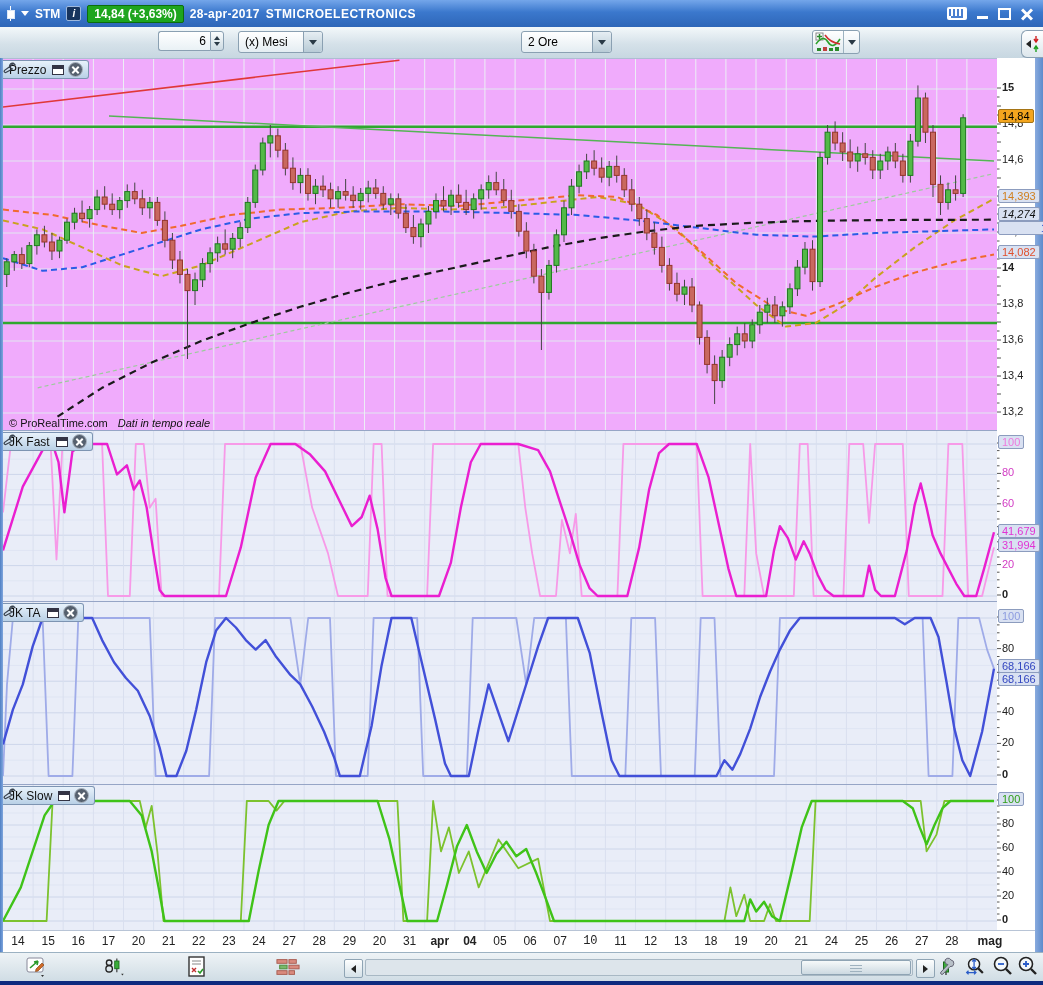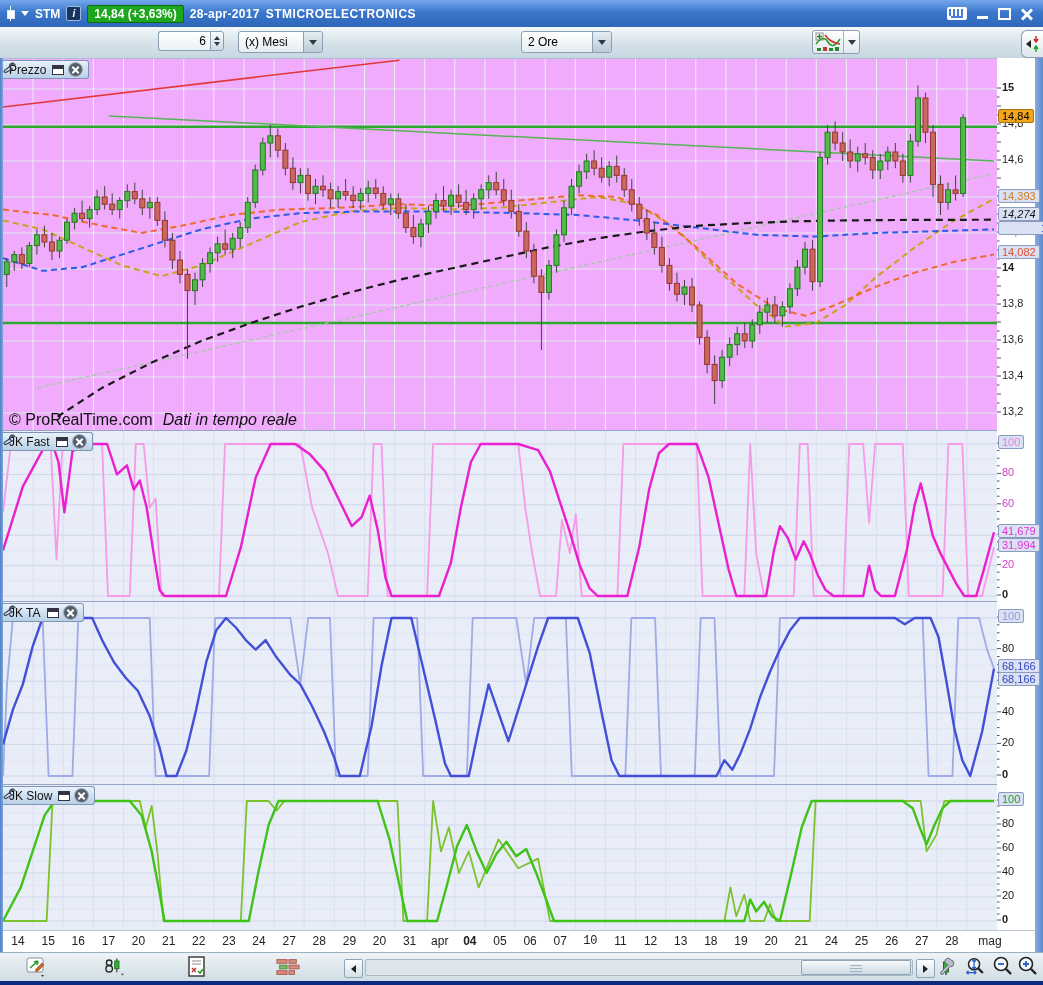--- a/index.html
+++ b/index.html
@@ -64,21 +64,21 @@
     padding:1px 5px 1px 6px;font-size:12px;color:#111;
     background:linear-gradient(#e8f2fb,#b9d0e6);border:1px solid #7d94b2;border-left:none;border-radius:0 3px 3px 0;}
   .hdr .ttl{padding-right:2px;}
   .ic-wrench{width:13px;height:13px;}
   .ic-win{width:12px;height:10px;background:#fff;border:1px solid #334;box-sizing:border-box;position:relative;}
   .ic-win:before{content:"";position:absolute;left:0;top:0;right:0;height:3px;background:#334;}
   .ic-close{width:13px;height:13px;border-radius:50%;background:#55606e;border:1px solid #aab4c0;position:relative;}
   .ic-close:before,.ic-close:after{content:"";position:absolute;left:2px;top:5.5px;width:9px;height:2px;background:#fff;}
   .ic-close:before{transform:rotate(45deg);}
   .ic-close:after{transform:rotate(-45deg);}
-  .copyright{position:absolute;left:6px;bottom:2px;z-index:4;font-size:16px;color:#111;}
+  .copyright{position:absolute;left:6px;bottom:2px;z-index:4;font-size:11px;color:#111;}
   .copyright .it{font-style:italic;margin-left:10px;}
   
   .axis{position:absolute;left:997px;width:38px;background:#fff;overflow:visible;z-index:3;}
   .axis .lbl{position:absolute;left:5px;font-size:11px;color:#222;white-space:nowrap;}
   .axis .lbl.b{font-weight:bold;}
   .axis .lbl.pink{color:#d23cc4;}
   .badge{position:absolute;left:1px;font-size:11px;padding:0 3px;border-radius:2px;white-space:nowrap;
     background:#d9e1f2;border:1px solid #8c9cbe;color:#222;z-index:6;}
   .b-last{background:#f3a51e;border-color:#a57414;color:#000;}
   .b-gold{color:#d07f1e;}
@@ -86,21 +86,21 @@
   .b-blue{color:#2244cc;padding-left:42px;}
   .b-orange{color:#e0502e;}
   .b-fast{color:#e233d4;}
   .b-fast-top{color:#ee7ade;}
   .b-ta{color:#3346c0;}
   .b-ta-top{color:#8d9ce0;}
   .b-slow{color:#2f9e16;}
   
   .xaxis{position:absolute;left:3px;top:930px;width:1032px;height:22px;background:#fff;border-top:1px solid #b8c4d6;}
   .xaxis .xl{position:absolute;top:3px;font-size:12px;color:#222;transform:translateX(-50%);}
-  .xaxis .xl.b{font-weight:normal;}
+  .xaxis .xl.b{font-weight:bold;}
   
   .edge-l{position:absolute;left:0;top:58px;width:3px;height:894px;background:linear-gradient(90deg,#4f7fc4,#7fa6dd);}
   .edge-r{position:absolute;left:1035px;top:58px;width:8px;height:894px;background:linear-gradient(90deg,#89abde,#5d8bcc);}
   .edge-b{position:absolute;left:0;top:981px;width:1043px;height:4px;background:#0d2a7e;}
   
   .btoolbar{position:absolute;left:0;top:952px;width:1043px;height:29px;
     background:linear-gradient(#eef3f6,#cfdce4);border-top:1px solid #9cb2c2;}
   .bt-ic{position:absolute;top:3px;width:24px;height:22px;display:flex;align-items:center;justify-content:center;}
   .scroll-btn{position:absolute;top:6px;width:17px;height:17px;border:1px solid #8fa4b4;border-radius:2px;
     background:linear-gradient(#fdfefe,#d5e1e8);display:flex;align-items:center;justify-content:center;}

